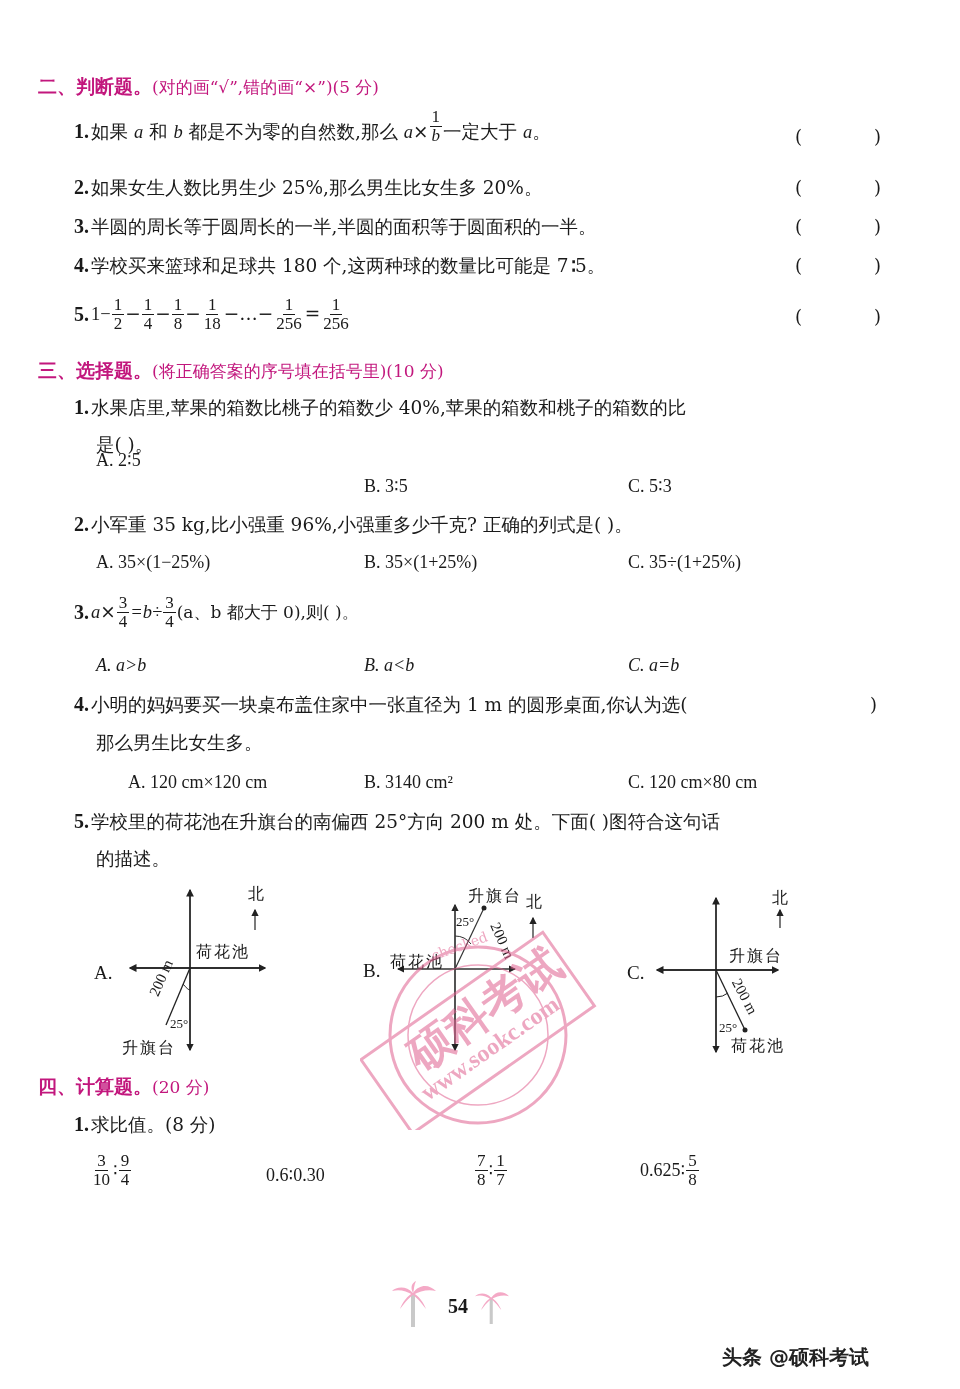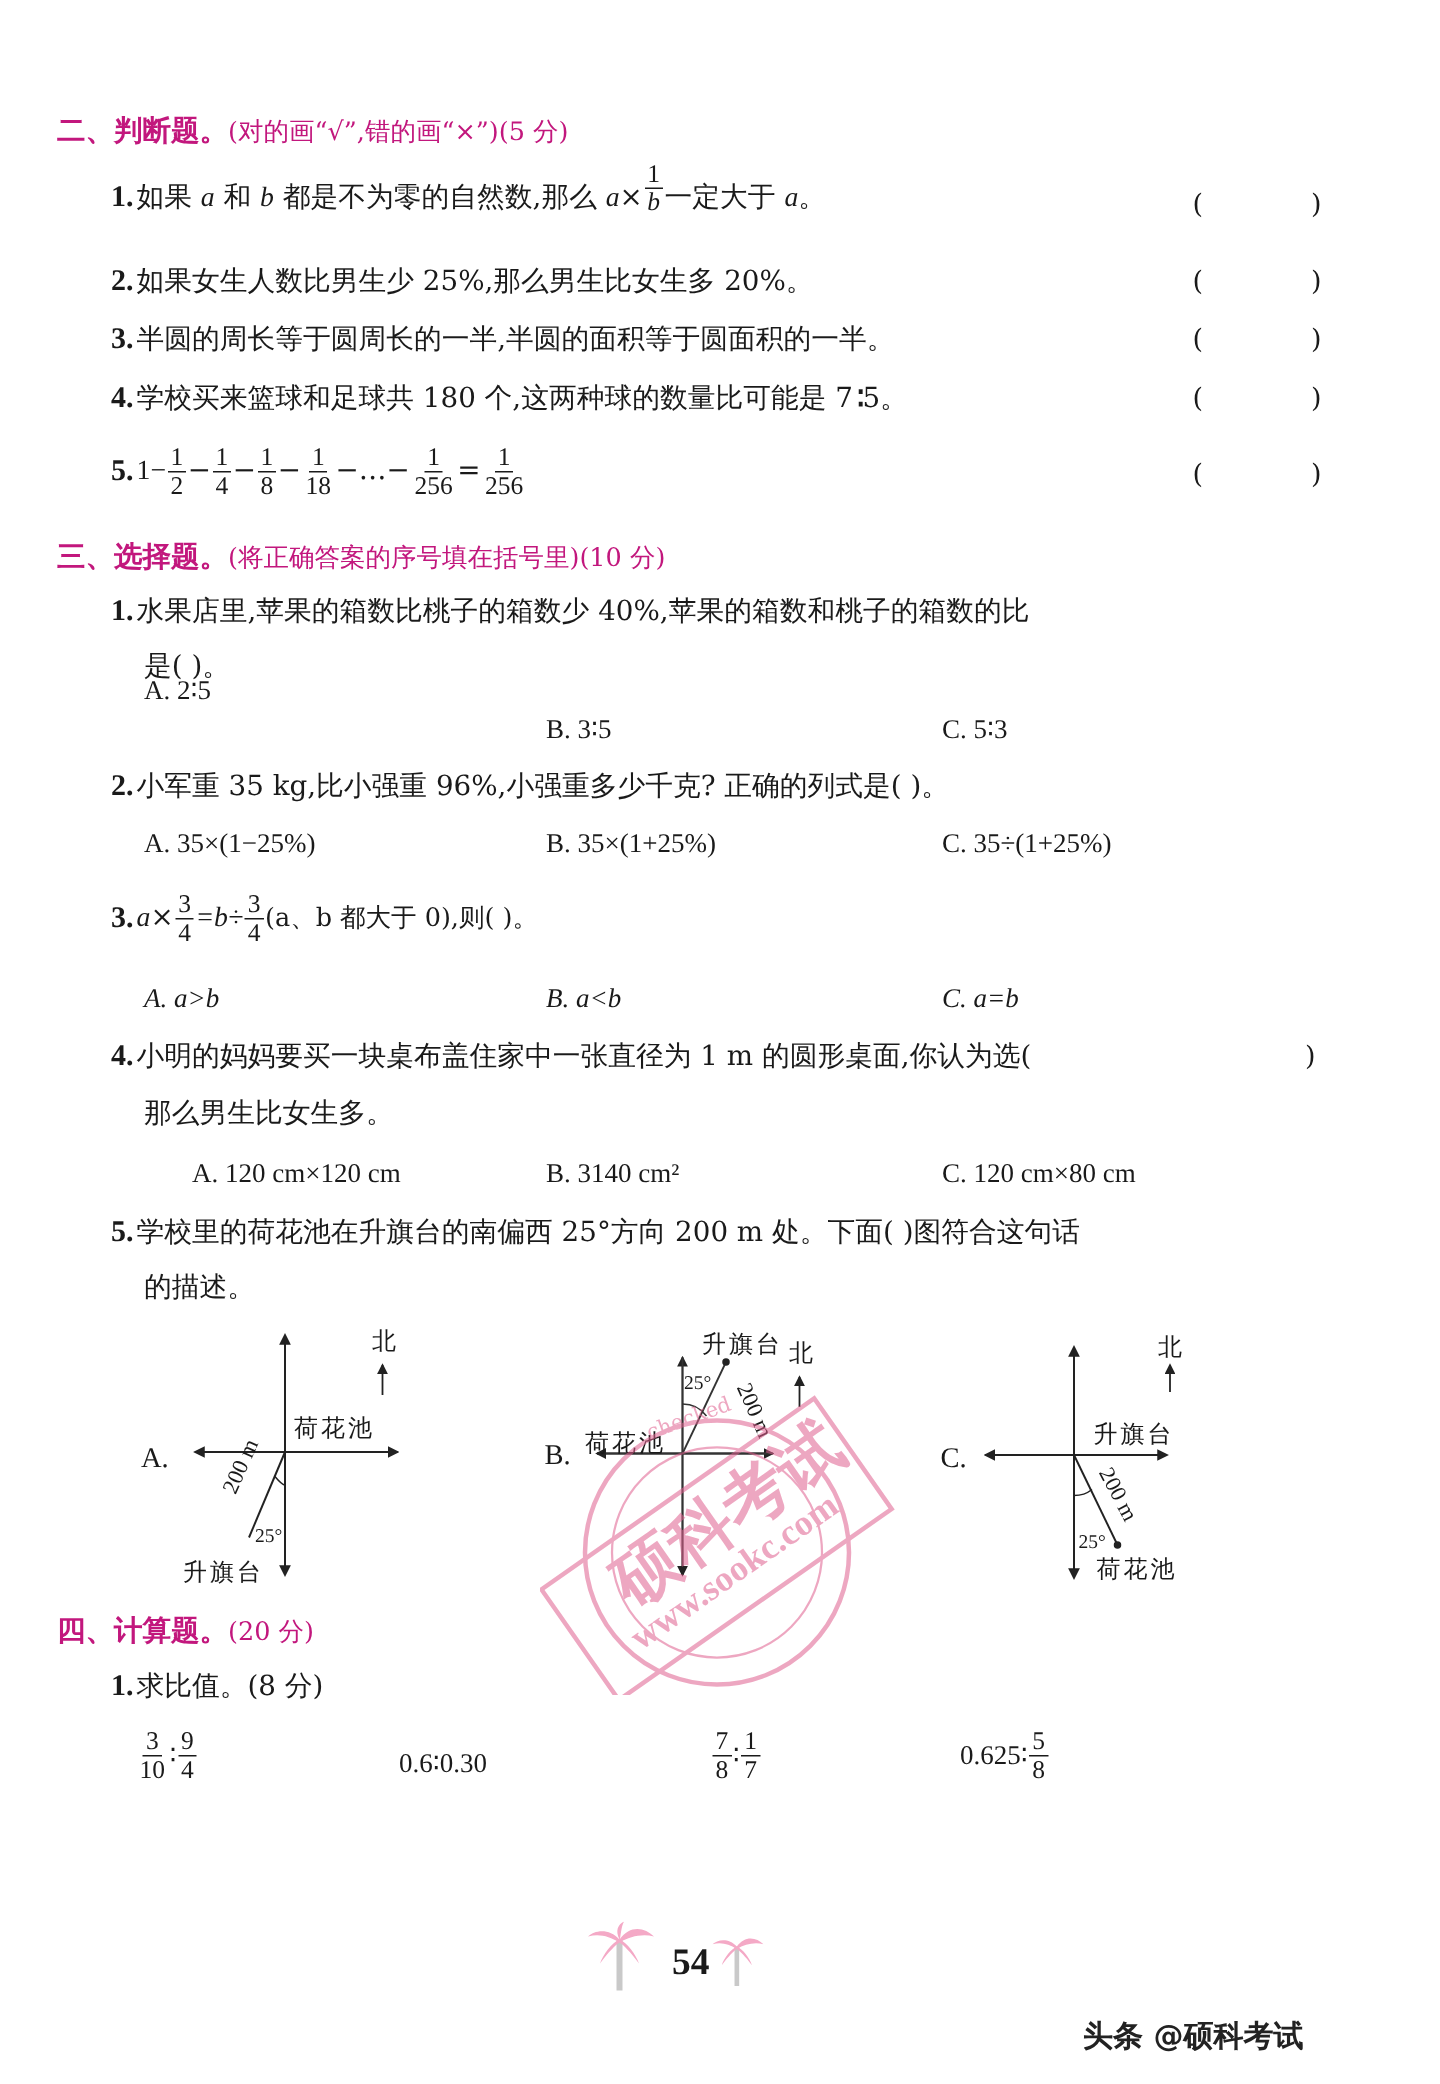--- a/index.html
+++ b/index.html
@@ -13,21 +13,21 @@
   .opt{font-size:18px;white-space:nowrap;font-family:"Liberation Serif","DejaVu Serif",serif;}
   .paren{font-size:18px;white-space:nowrap;}
   .paren span{display:inline-block;}
   .frac{display:inline-flex;flex-direction:column;align-items:center;vertical-align:middle;font-family:"Liberation Serif","DejaVu Serif",serif;font-size:17px;line-height:1.05;margin:0 1px;}
   .frac .n{border-bottom:1.2px solid #1a1a1a;padding:0 2px;}
   .frac .d{padding:0 2px;}
   i.v{font-family:"Liberation Serif","DejaVu Serif",serif;font-style:italic;}
   .lbl{font-size:16px;white-space:nowrap;letter-spacing:2px;}
   .small{font-size:13px;font-family:"Liberation Serif",serif;}
   .stamp{position:absolute;left:360px;top:930px;width:240px;height:200px;pointer-events:none;opacity:.55;}
-  .pageno{font-family:"Liberation Serif","DejaVu Serif",serif;font-weight:bold;font-size:25px;}
+  .pageno{font-family:"Liberation Serif","DejaVu Serif",serif;font-weight:bold;font-size:20px;}
   .wm{font-family:"DejaVu Sans","Liberation Sans",sans-serif;font-size:20px;color:#222;}
 </style>
 </head>
 <body>
 
 <div class="abs heading" style="left:38px;top:74px;">
   <span>二、判断题。</span><span class="note">(对的画“√”,错的画“×”)(5 分)</span>
 </div>
 
 <div class="abs q" style="left:74px;top:121px;">

